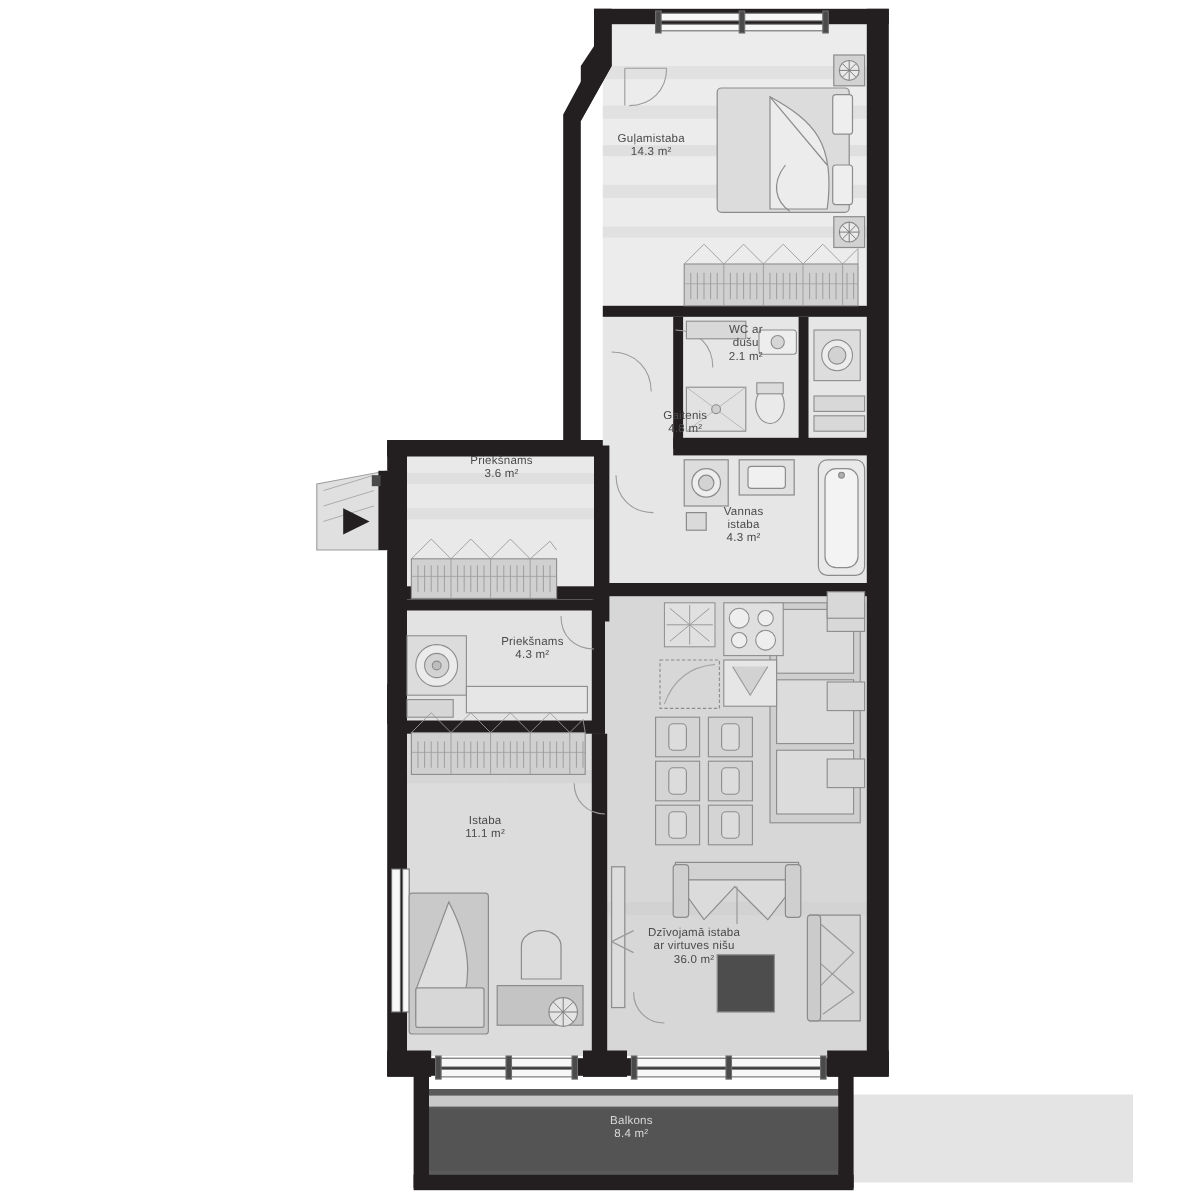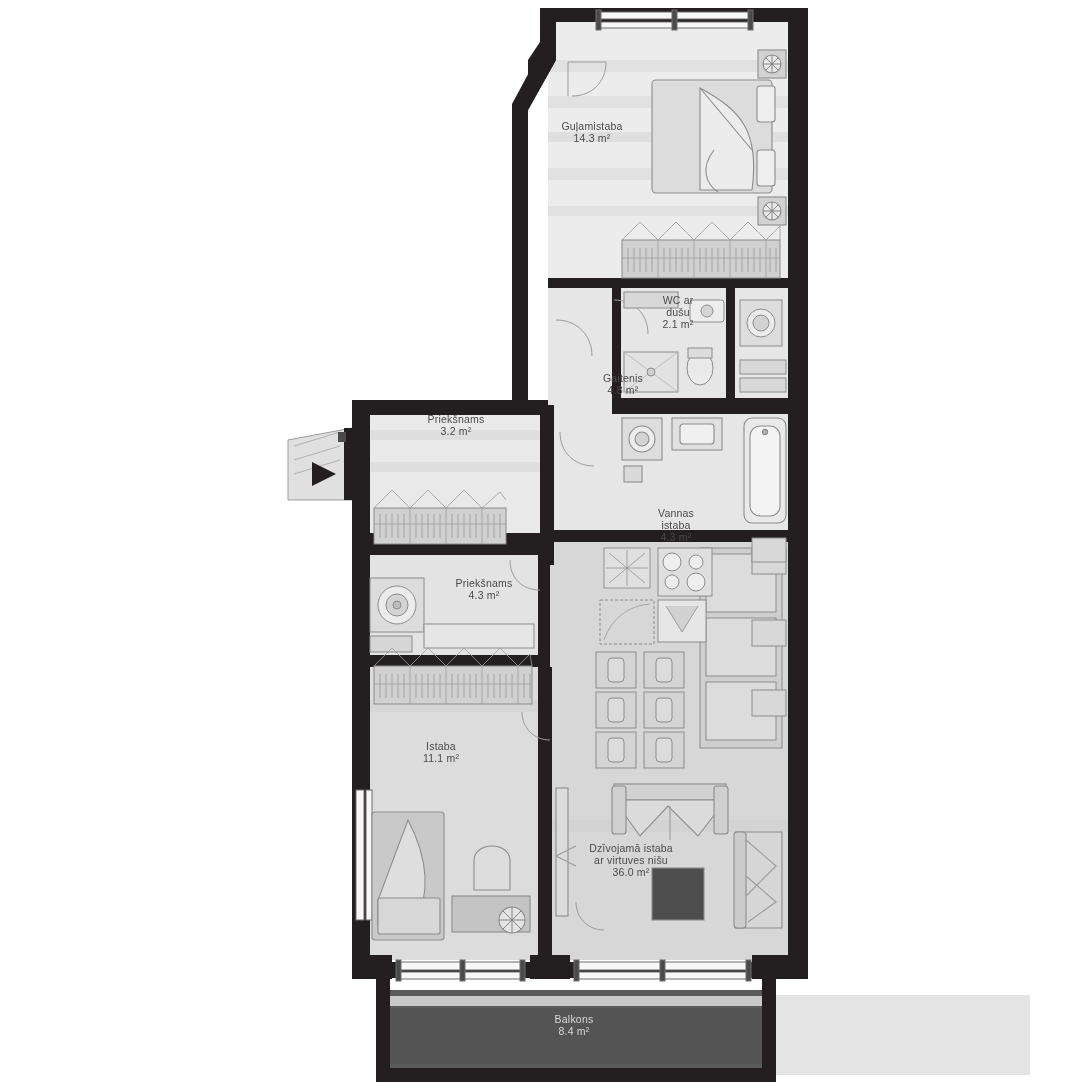--- a/index.html
+++ b/index.html
@@ -479,24 +479,24 @@
     <span class="rl-area">2.1 m²</span>
   </div>
 
   <div class="room-label" style="left:578px; top:384px;margin-left:45px;">
     <span class="rl-name">Gaitenis</span>
     <span class="rl-area">4.8 m²</span>
   </div>
 
   <div class="room-label" style="left:436px; top:425px;margin-left:20px;">
     <span class="rl-name">Priekšnams</span>
-    <span class="rl-area">3.2 m²</span>
-  </div>
-
-  <div class="room-label" style="left:676px; top:477px;margin-top:48px;">
+    <span class="rl-area">3.6 m²</span>
+  </div>
+
+  <div class="room-label" style="left:676px; top:477px;">
     <span class="rl-name">Vannas</span>
     <span class="rl-name">istaba</span>
     <span class="rl-area">4.3 m²</span>
   </div>
 
   <div class="room-label" style="left:484px; top:589px;">
     <span class="rl-name">Priekšnams</span>
     <span class="rl-area">4.3 m²</span>
   </div>
 

